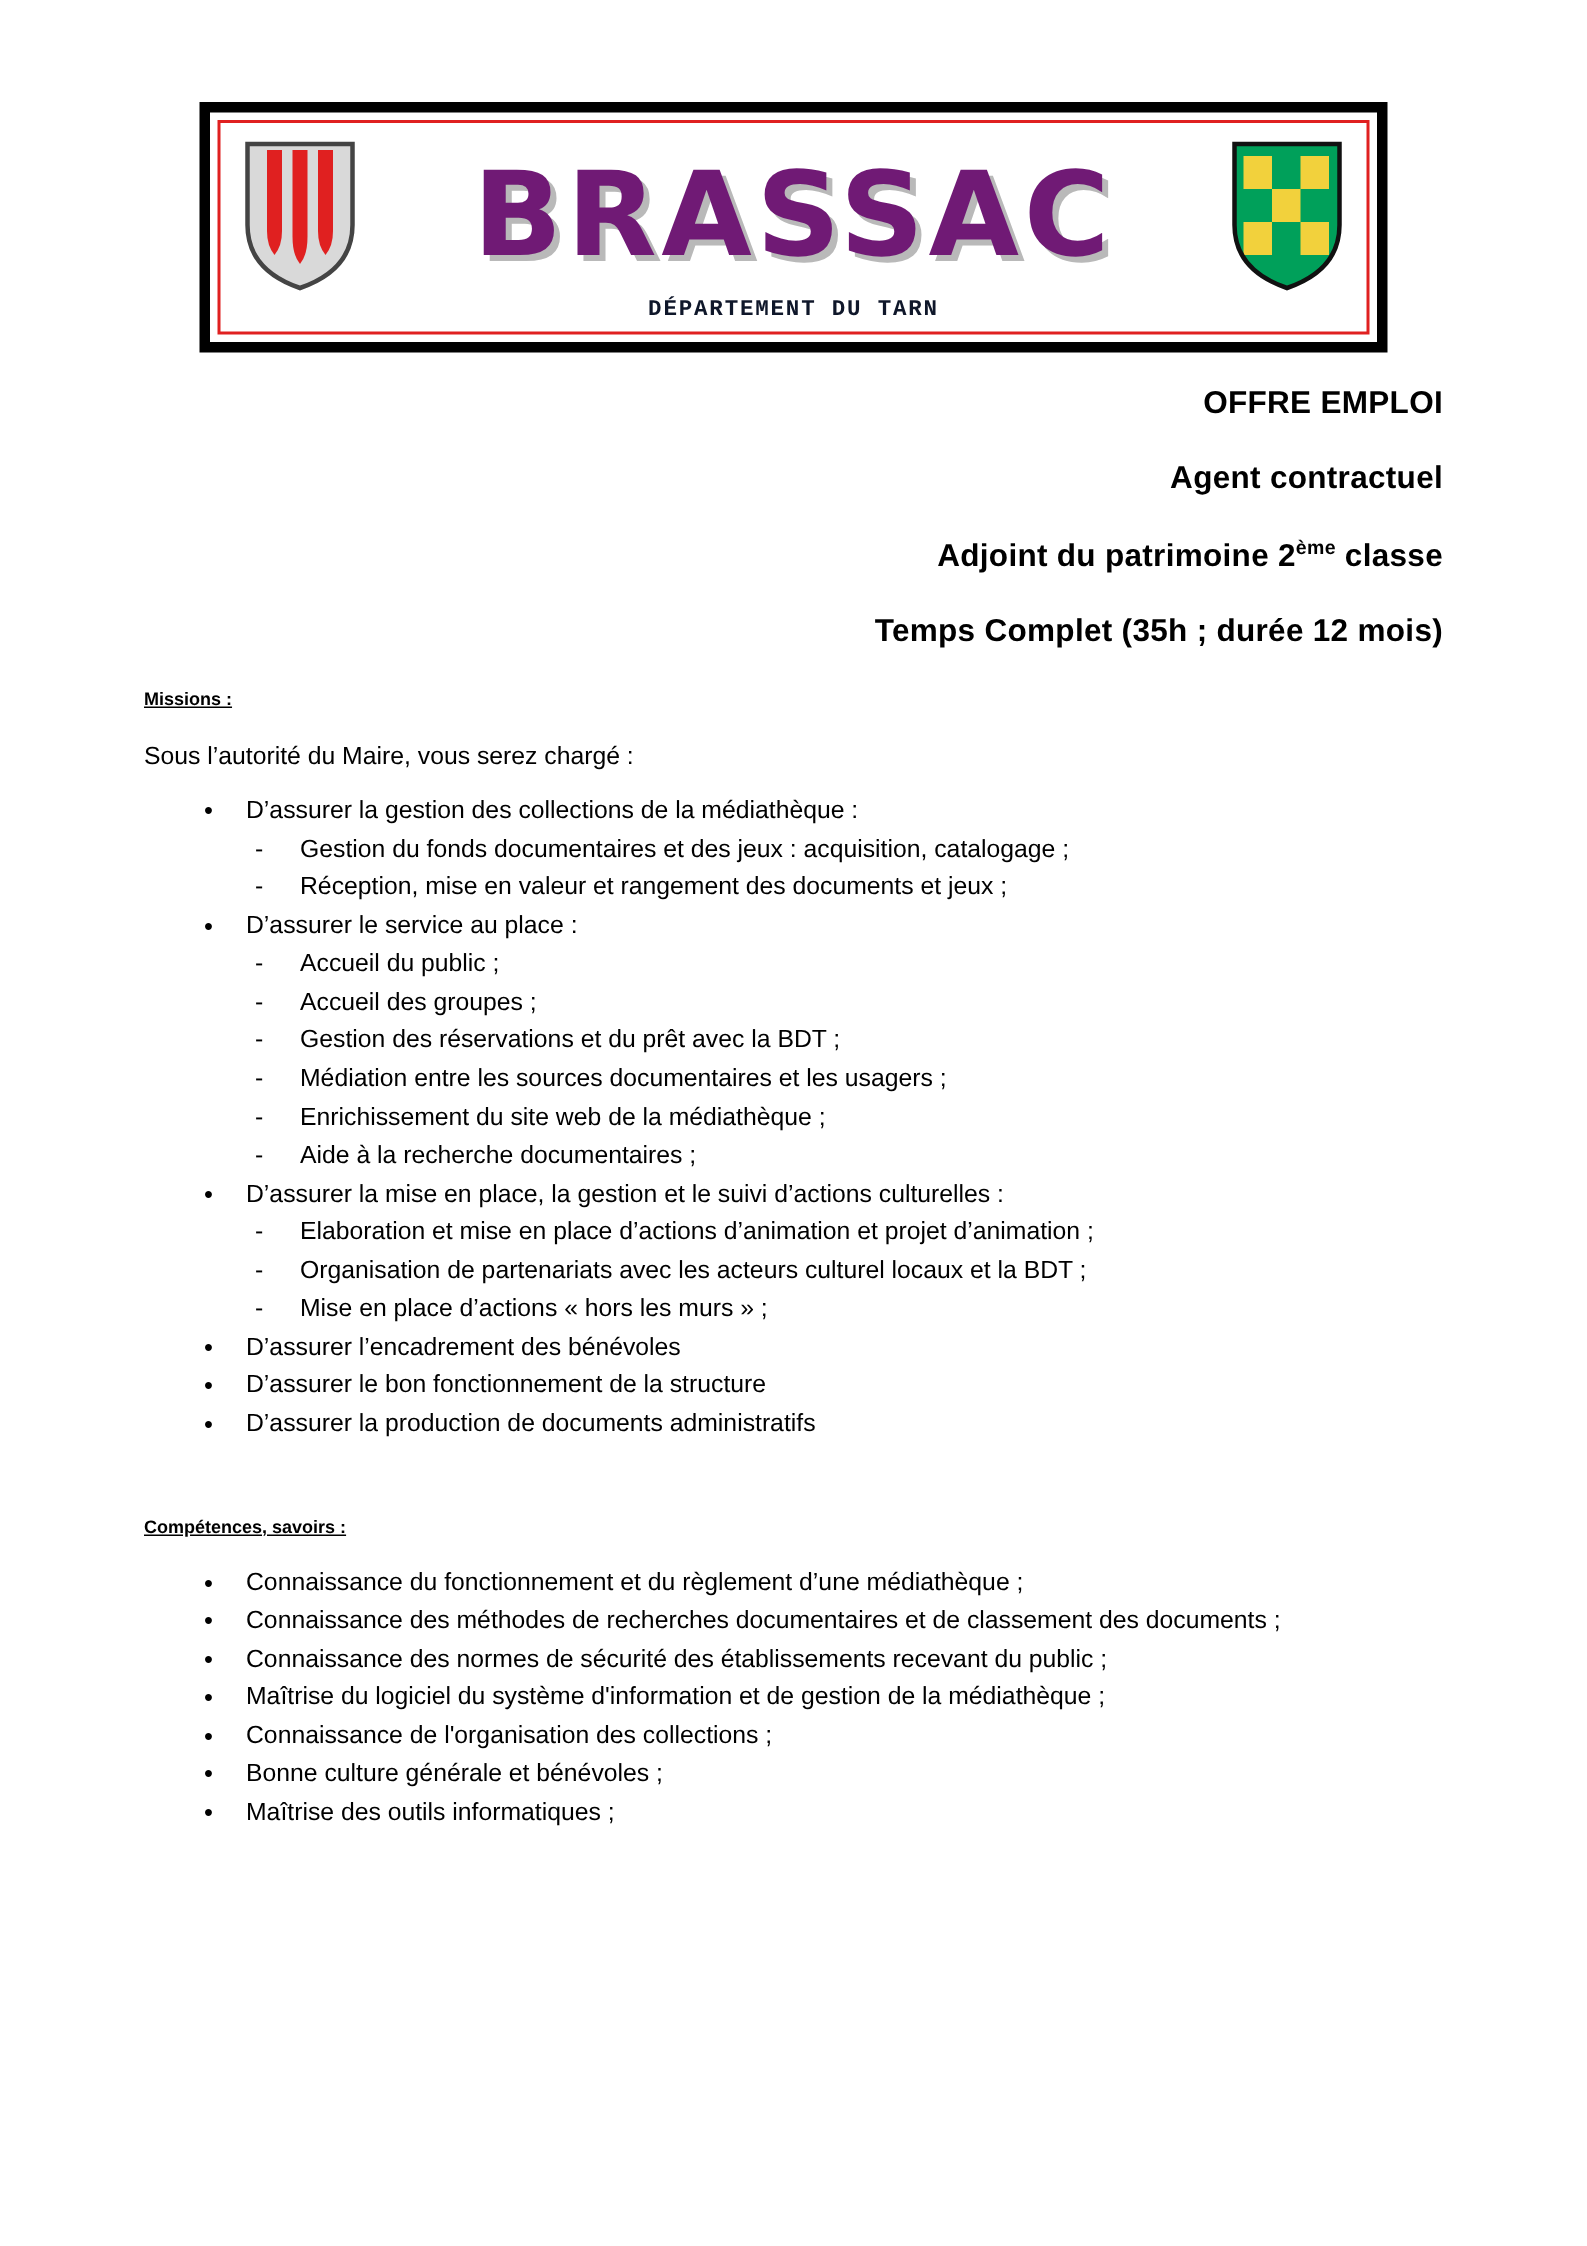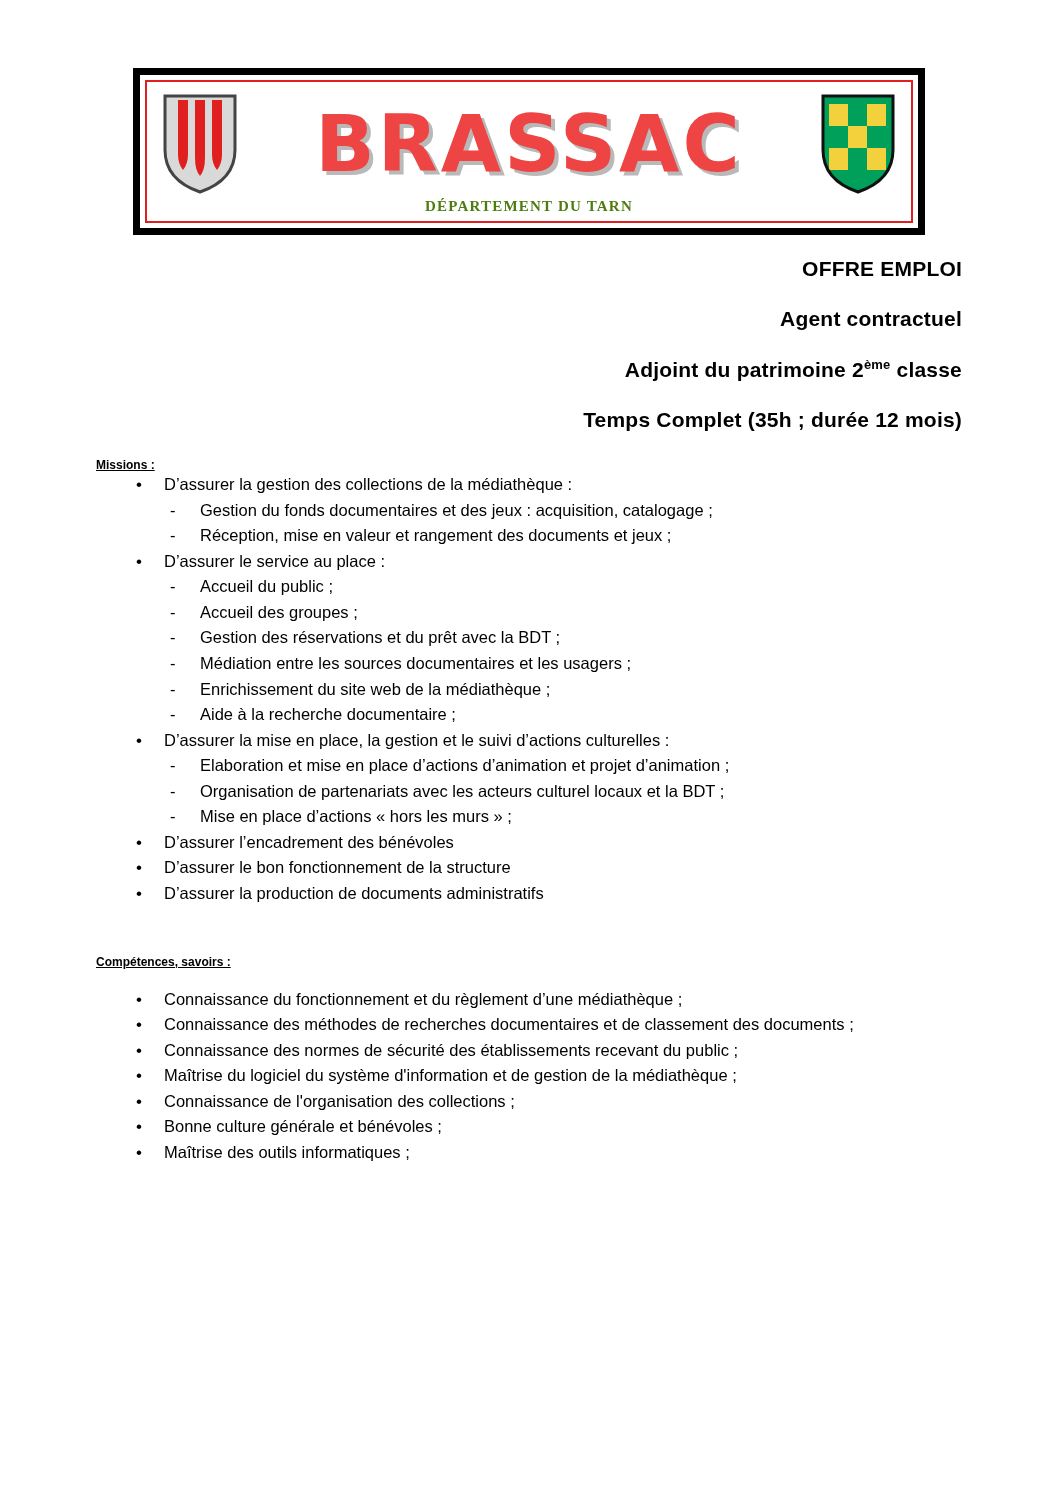--- a/index.html
+++ b/index.html
@@ -45,33 +45,33 @@
     display: flex;
     align-items: center;
     justify-content: space-between;
   }
   .brassac-text {
     font-family: "DejaVu Sans", sans-serif;
     font-weight: bold;
     font-size: 78px;
     letter-spacing: 3px;
     line-height: 1;
-    color: #ef4444;
+    color: #701a75;
     text-shadow: 4px 4px 0 #b9b9b9;
     flex: 1;
     text-align: center;
     padding: 0 8px;
   }
   .logo-caption {
     text-align: center;
-    font-family: Liberation Serif, serif;
+    font-family: Liberation Mono, monospace;
     font-weight: bold;
     font-size: 15px;
     letter-spacing: 1.2px;
-    color: #4d7c0f;
+    color: #0f172a;
     margin-top: 2px;
   }
 
   
   .shield {
     width: 78px;
     height: 104px;
     flex: 0 0 auto;
   }
 
@@ -188,40 +188,41 @@
   </div>
 
   <div class="title-block">
     <p class="t">OFFRE EMPLOI</p>
     <p class="t">Agent contractuel</p>
     <p class="t"><span>Adjoint du patrimoine 2</span><sup>ème</sup><span> classe</span></p>
     <p class="t">Temps Complet (35h ; durée 12 mois)</p>
   </div>
 
   <h2 class="section-heading">Missions :</h2>
+  <p class="lead">Sous l’autorité du Maire, vous serez chargé :</p>
 
   <ul class="bullets">
 
     <li class="group">
       <span class="btxt">D’assurer la gestion des collections de la médiathèque :</span>
       <ul class="dashes">
         <li>Gestion du fonds documentaires et des jeux : acquisition, catalogage ;</li>
         <li>Réception, mise en valeur et rangement des documents et jeux ;</li>
       </ul>
     </li>
 
     <li class="group">
       <span class="btxt">D’assurer le service au place :</span>
       <ul class="dashes">
         <li>Accueil du public ;</li>
         <li>Accueil des groupes ;</li>
         <li>Gestion des réservations et du prêt avec la BDT ;</li>
         <li>Médiation entre les sources documentaires et les usagers ;</li>
         <li>Enrichissement du site web de la médiathèque ;</li>
-        <li>Aide à la recherche documentaire ;</li>
+        <li>Aide à la recherche documentaires ;</li>
       </ul>
     </li>
 
     <li class="group">
       <span class="btxt">D’assurer la mise en place, la gestion et le suivi d’actions culturelles :</span>
       <ul class="dashes">
         <li>Elaboration et mise en place d’actions d’animation et projet d’animation ;</li>
         <li>Organisation de partenariats avec les acteurs culturel locaux et la BDT ;</li>
         <li>Mise en place d’actions « hors les murs » ;</li>
       </ul>

